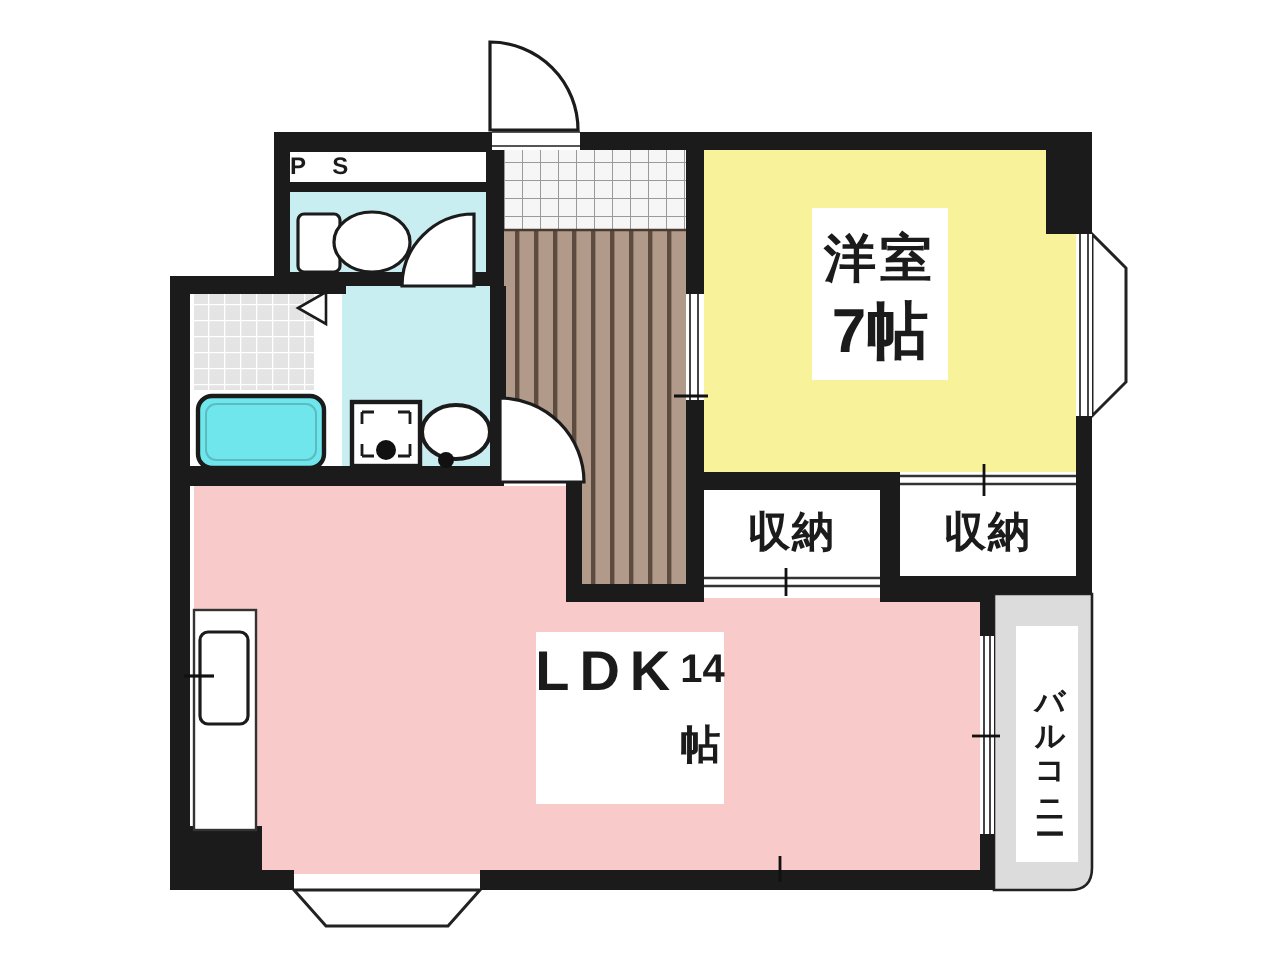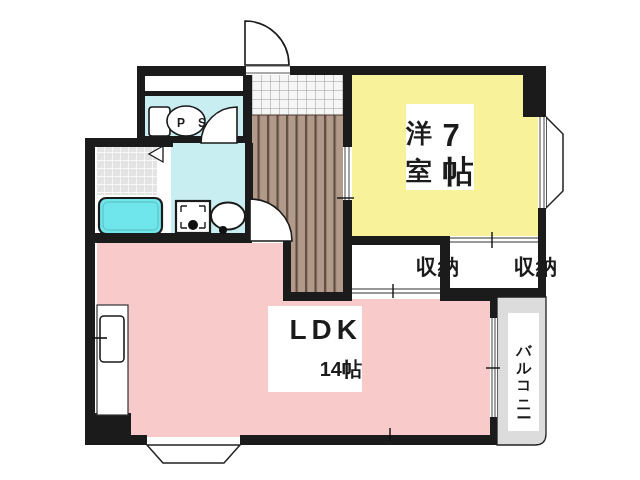--- a/index.html
+++ b/index.html
@@ -2,31 +2,31 @@
 <html><head>
 <meta charset="utf-8">
 <style>
   html,body{margin:0;padding:0;background:#fff;}
   #stage{position:relative;width:640px;height:480px;background:#fff;overflow:hidden;
          font-family:"Liberation Sans","DejaVu Sans",sans-serif;}
   #plan-svg{position:absolute;left:0;top:0;}
   .lbl{position:absolute;color:#1b1b1b;font-weight:bold;}
   .lbl-box{background:#fff;}
   #ps-label{left:145px;top:75px;width:98px;height:17px;font-size:12px;
-            letter-spacing:5px;text-align:center;line-height:17px;margin-top:40px;}
+            letter-spacing:5px;line-height:17px;}
   #yoshitsu-label{left:406px;top:104px;width:68px;height:86px;display:flex;
-                  flex-direction:row;justify-content:center;align-items:flex-end;}
+                  flex-direction:column;justify-content:center;align-items:center;}
   #yoshitsu-label .l1{font-size:26px;line-height:38px;letter-spacing:2px;}
   #yoshitsu-label .l2{font-size:31px;line-height:36px;}
-  #ldk-label{left:268px;top:306px;width:94px;height:86px;display:flex;
-             flex-direction:column;justify-content:center;align-items:flex-end;}
+  #ldk-label{left:268px;top:316px;width:94px;height:86px;display:flex;
+             flex-direction:row;justify-content:center;align-items:flex-start;}
   #ldk-label .l1{font-size:28px;line-height:40px;letter-spacing:5px;}
   #ldk-label .l2{font-size:20px;line-height:38px;}
   #storage-left-label,#storage-right-label{top:247px;width:88px;height:40px;
-             font-size:21px;text-align:center;line-height:40px;letter-spacing:1px;margin-left:42px;}
+             font-size:21px;text-align:center;line-height:40px;letter-spacing:1px;}
   #storage-left-label{left:352px;}
   #storage-right-label{left:450px;}
   #balcony-label{left:508px;top:313px;width:31px;height:118px;
                  writing-mode:vertical-rl;text-orientation:mixed;
                  font-size:15px;letter-spacing:2px;display:flex;
                  justify-content:center;align-items:center;}
 </style>
 </head>
 <body>
 

